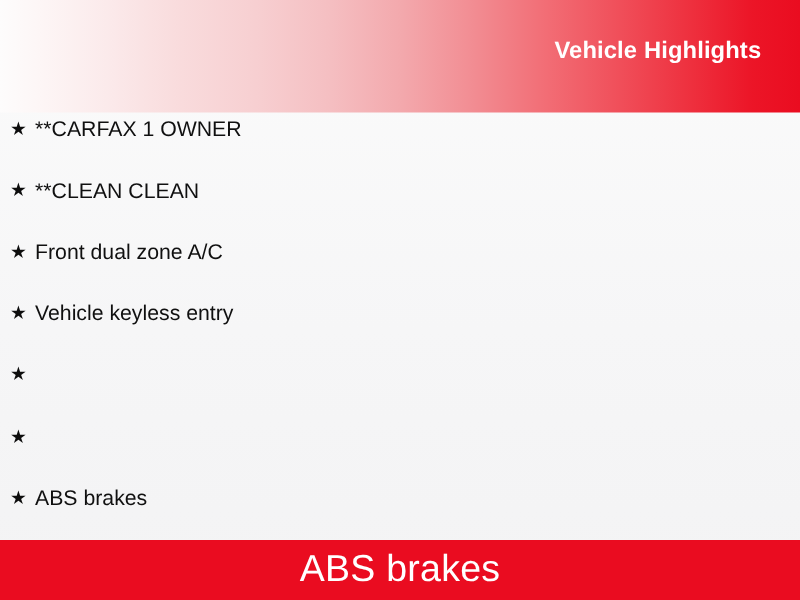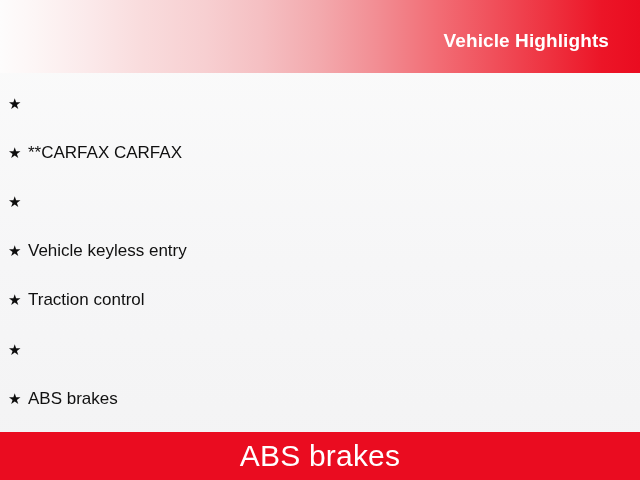--- a/index.html
+++ b/index.html
@@ -23,21 +23,21 @@
     box-sizing: border-box;
     overflow: hidden;
   }
 
   
   .header-band {
     position: absolute;
     left: 0;
     top: 0;
     width: 640px;
-    height: 73px;
+    height: 90px;
     background: linear-gradient(
         90deg,
         #fdfcfc 0%,
         #fdf6f6 5%,
         #fbe9ea 14%,
         #f9dcdd 22%,
         #f7cfd1 32%,
         #f5bfc2 41%,
         #f3a9ad 50%,
         #f28d93 59%,
@@ -129,39 +129,40 @@
 <div class="slide">
 
   <div class="header-band">
     <div class="header-title">Vehicle Highlights</div>
   </div>
 
   <ul class="highlights">
 
     <li class="highlight-item">
       <span class="star-icon">★</span>
+      <span class="highlight-label">**CARFAX 1 OWNER</span>
     </li>
 
     <li class="highlight-item">
       <span class="star-icon">★</span>
-      <span class="highlight-label">**CARFAX CARFAX</span>
+      <span class="highlight-label">**CLEAN CLEAN</span>
     </li>
 
     <li class="highlight-item">
       <span class="star-icon">★</span>
+      <span class="highlight-label">Front dual zone A/C</span>
     </li>
 
     <li class="highlight-item">
       <span class="star-icon">★</span>
       <span class="highlight-label">Vehicle keyless entry</span>
     </li>
 
     <li class="highlight-item">
       <span class="star-icon">★</span>
-      <span class="highlight-label">Traction control</span>
     </li>
 
     <li class="highlight-item">
       <span class="star-icon">★</span>
     </li>
 
     <li class="highlight-item">
       <span class="star-icon">★</span>
       <span class="highlight-label">ABS brakes</span>
     </li>

